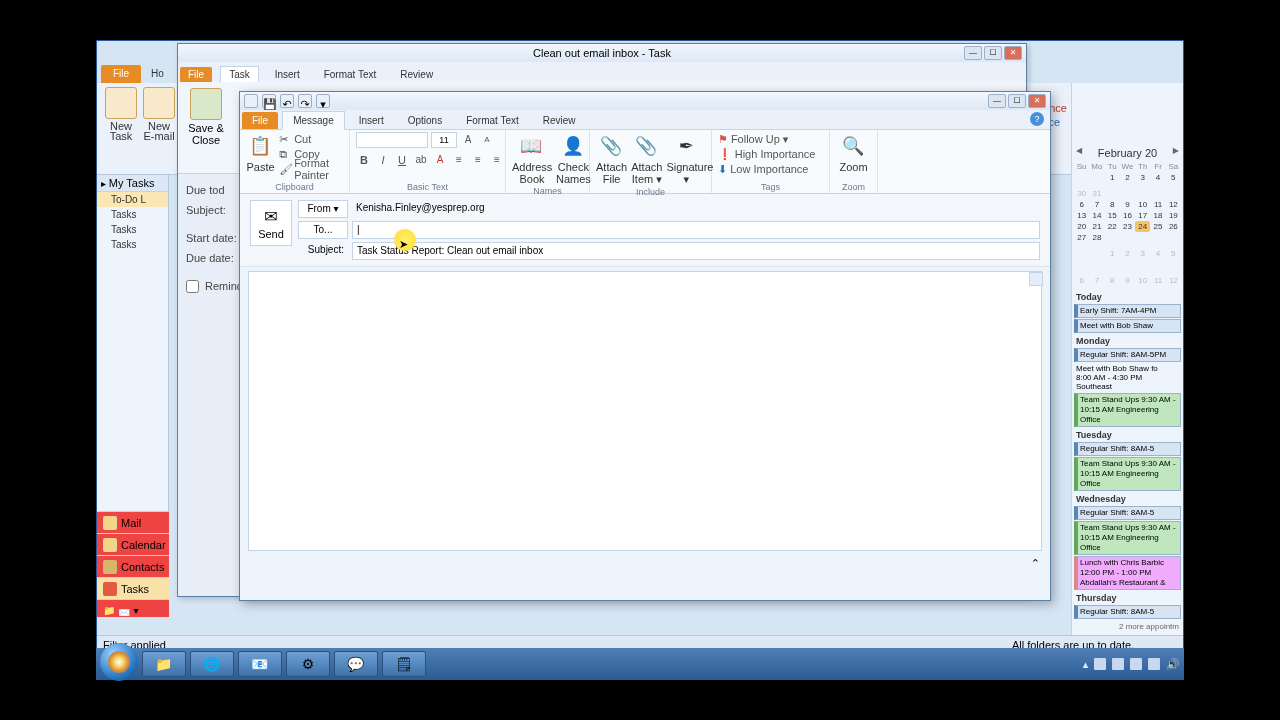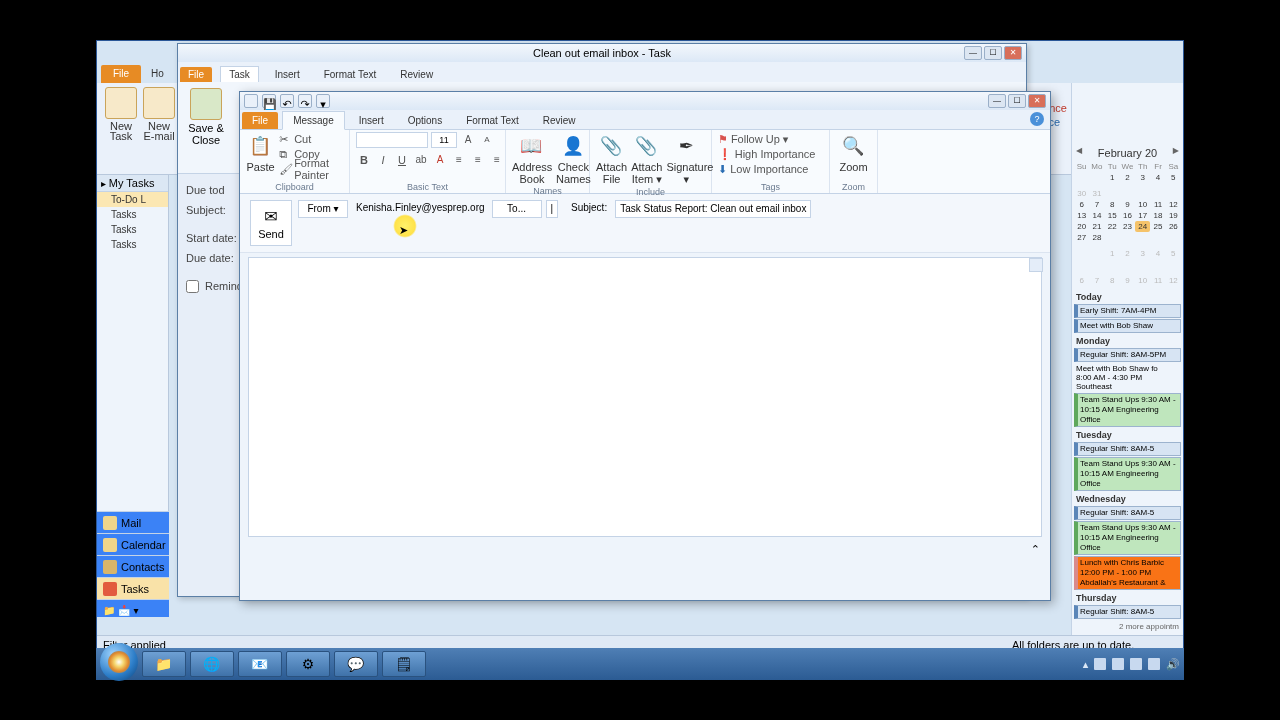--- a/index.html
+++ b/index.html
@@ -14,21 +14,21 @@
 .newtask { left:6px; top:4px; width:36px; }
 .newemail { left:44px; top:4px; width:36px; }
 .newlabel { display:block; line-height:10px; }
 
 
 .nav { position:absolute; left:0; top:134px; width:72px; bottom:36px; background:#eef4fb; border-right:1px solid #b8c8dc; }
 .nav-hdr { background:#dbe7f4; padding:2px 4px; font-size:10px; border-bottom:1px solid #c4d3e6; }
 .nav-item { padding:2px 4px 2px 14px; font-size:10px; color:#333; }
 .nav-item.sel { background:#fbe7b3; }
 .nav-bottom { position:absolute; left:0; bottom:36px; width:72px; }
-.nav-btn { height:22px; line-height:22px; padding-left:24px; background:#3b82f6; border-top:1px solid #c4d3e6; font-size:10px; position:relative; }
+.nav-btn { height:22px; line-height:22px; padding-left:24px; background:#ef4444; border-top:1px solid #c4d3e6; font-size:10px; position:relative; }
 .nav-btn .dot { position:absolute; left:6px; top:4px; width:14px; height:14px; border-radius:2px; }
 .dot.mail{background:#f0d58a;} .dot.cal{background:#f0d58a;} .dot.con{background:#d9b56a;} .dot.tsk{background:#e25b3e;}
 
 
 .taskwin { position:absolute; left:80px; top:2px; width:850px; height:554px; background:#e7eef8; border:1px solid #5b7fa6; box-shadow:2px 2px 6px rgba(0,0,0,.2); }
 .tw-title { height:18px; background:linear-gradient(#f3f7fc,#dce8f6); text-align:center; font-size:10px; line-height:18px; position:relative; }
 .winbtns { position:absolute; right:4px; top:2px; display:flex; gap:2px; }
 .winbtn { width:18px; height:14px; background:#dce6f2; border:1px solid #9aafc8; border-radius:2px; font-size:8px; line-height:12px; text-align:center; }
 .winbtn.close { background:#d86f5a; color:#fff; }
 .tw-tabs { height:20px; background:#eaf1fa; display:flex; align-items:flex-end; padding-left:2px; gap:8px; }
@@ -67,21 +67,21 @@
 .size-box { width:26px; height:16px; border:1px solid #c4d3e6; background:#fff; text-align:center; line-height:14px; font-size:9px; }
 .fmt-btns { display:flex; gap:3px; }
 .fbtn { width:16px; height:16px; border:1px solid transparent; text-align:center; line-height:14px; font-size:10px; color:#555; }
 .flag { color:#d9534f; }
 
 
 .mw-head { padding:6px 10px; background:#f3f7fc; border-bottom:1px solid #dbe4f0; }
 .send-wrap { display:flex; gap:6px; }
 .send-btn { width:42px; height:46px; background:#fff; border:1px solid #c4d3e6; text-align:center; font-size:10px; display:flex; flex-direction:column; justify-content:center; gap:2px; }
 .send-btn .env { font-size:16px; }
-.field-col { flex:1; display:flex; flex-direction:row; gap:3px; }
+.field-col { flex:1; display:flex; flex-direction:column; gap:3px; }
 .frow { display:flex; align-items:center; gap:4px; height:18px; }
 .flabel { width:50px; height:18px; background:#fff; border:1px solid #c4d3e6; text-align:center; line-height:16px; font-size:10px; }
 .flabel.plain { background:transparent; border:none; text-align:right; padding-right:4px; }
 .finput { flex:1; height:18px; background:#fff; border:1px solid #c4d3e6; padding:0 4px; font-size:10px; line-height:16px; }
 .mw-body { background:#fff; height:280px; border:1px solid #c4d3e6; margin:4px 8px; position:relative; }
 .mw-body .ruler { position:absolute; right:-2px; top:0; width:14px; height:14px; background:#e4edf9; border:1px solid #c4d3e6; }
 .cursor-spot { position:absolute; left:144px; top:-44px; width:24px; height:24px; background:radial-gradient(circle,#fff26b 0%,#ffe24a 60%,rgba(255,226,74,0) 70%); border-radius:50%; }
 .pointer { position:absolute; left:150px; top:-34px; font-size:11px; }
 
 
@@ -93,21 +93,21 @@
 .cal-nav.l{left:2px;} .cal-nav.r{right:2px;}
 .cal-grid { display:grid; grid-template-columns:repeat(7,1fr); gap:0; text-align:center; }
 .cal-grid span { font-size:8px; padding:1px 0; color:#333; }
 .cal-grid .dh { color:#888; }
 .cal-grid .om { color:#bbb;margin-top:16px; }
 .cal-grid .today { background:#f5c36a; border-radius:2px; }
 .agenda { padding:2px; }
 .ag-day { font-size:9px; color:#333; padding:2px 2px 1px; font-weight:bold; }
 .ag-item { border:1px solid #9cb3ce; border-left:4px solid #5b86b8; background:#d7e4f3; padding:1px 2px; margin:1px 0; font-size:8px; line-height:10px; }
 .ag-item.green { background:#bfe6bd; border-left-color:#5fa85c; }
-.ag-item.pink { background:#f97316; border-left-color:#d98a8c; }
+.ag-item.pink { background:#f0abfc; border-left-color:#d98a8c; }
 
 
 .status { position:absolute; left:0; right:0; bottom:0; height:18px; background:#dfe9f5; border-top:1px solid #b8c8dc; font-size:10px; line-height:18px; padding:0 6px; display:flex; }
 .status .r { margin-left:auto; display:flex; gap:10px; align-items:flex-start;flex-direction:column; }
 .status .dot2 { width:10px; height:10px; background:#f0b64e; border-radius:2px; }
 
 
 .taskbar { position:absolute; left:96px; bottom:40px; width:1088px; height:32px; background:linear-gradient(#4f7fb5,#2b5b93); display:flex; align-items:center; padding:0 4px; gap:4px; }
 .orb { width:38px; height:38px; border-radius:50%; background:radial-gradient(circle at 35% 30%,#9fd4ff,#2b7cc7 60%,#0d3e73); margin-top:-4px; position:relative; }
 .orb::after { content:""; position:absolute; inset:8px; background:radial-gradient(circle,#fff 0,#f5d66e 30%,#e08a2e 60%,#2b7cc7 100%); border-radius:50%; }

